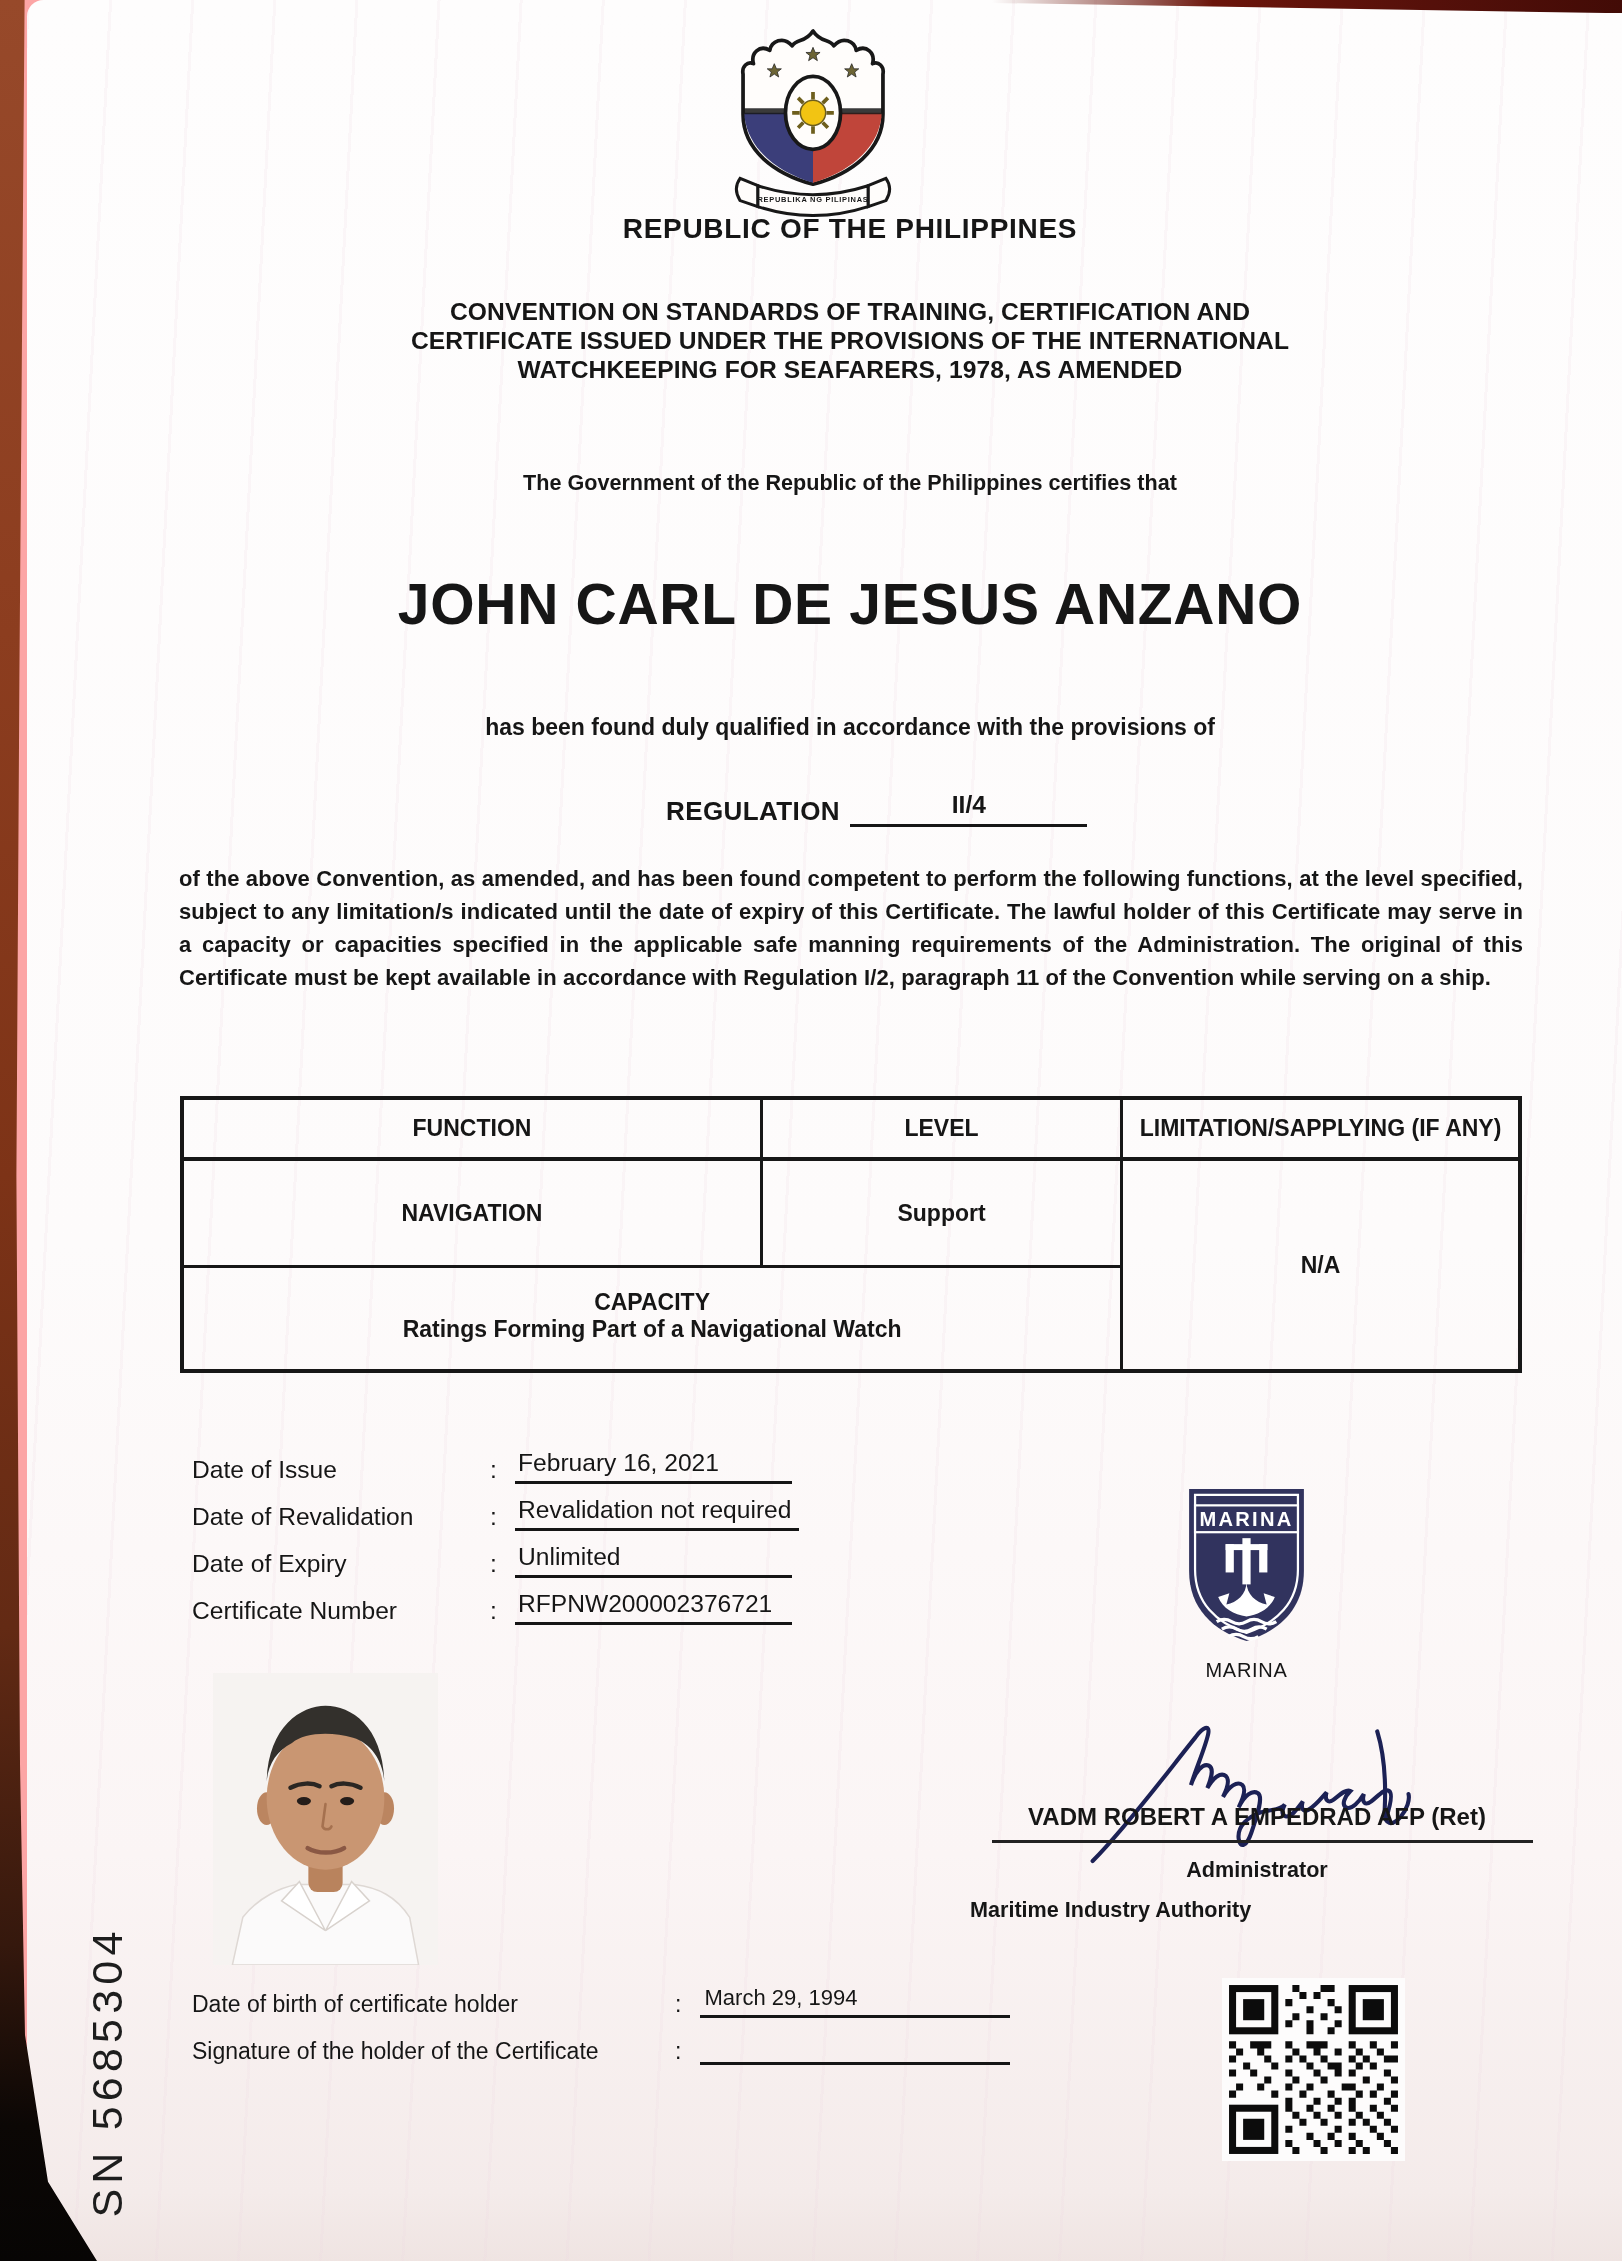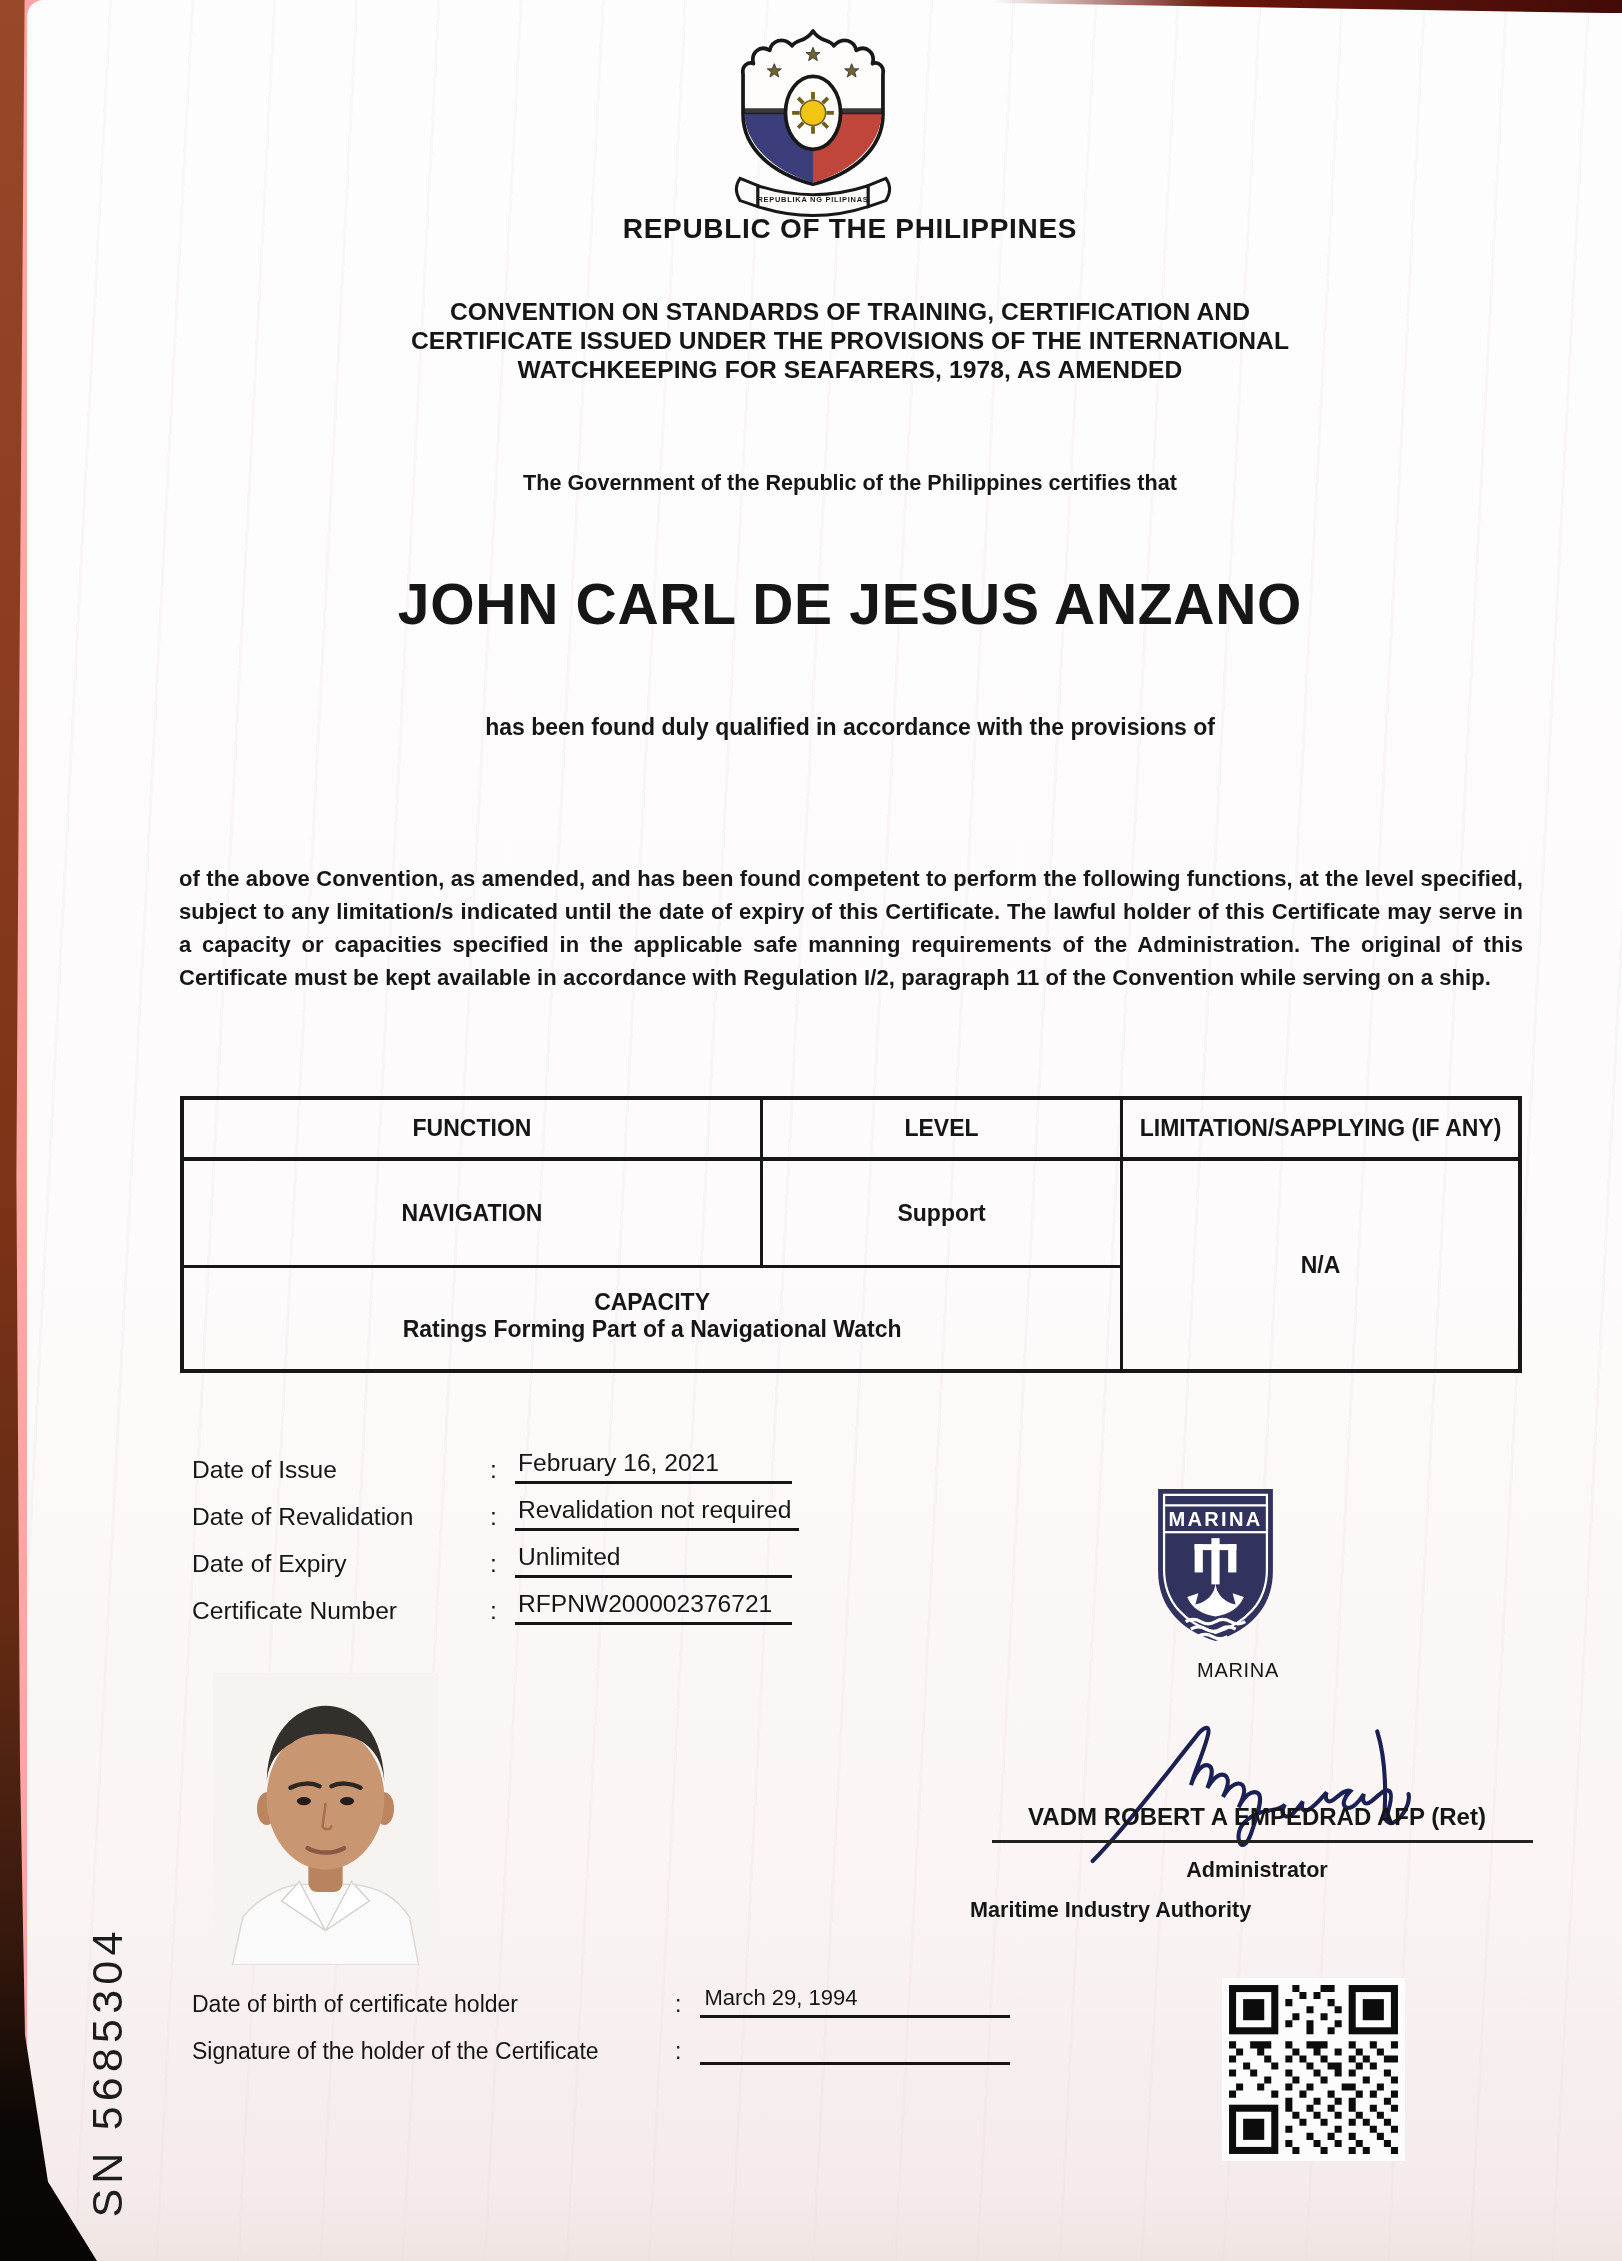--- a/index.html
+++ b/index.html
@@ -59,21 +59,21 @@
 
   
   .details { position:absolute; left:192px; top:1451px; }
   .d-row { display:flex; align-items:flex-end; height:33px; margin-bottom:14px; }
   .d-label { width:298px; font-size:24.6px; }
   .d-colon { width:25px; font-size:24.6px; }
   .d-value { min-width:277px; border-bottom:3px solid #151515; font-size:24.6px;
     padding:0 7.5px 3.7px 3px; white-space:nowrap; }
 
   
-  .marina-box { position:absolute; left:1152px; top:1483px; width:127px; text-align:right; }
+  .marina-box { position:absolute; left:1183px; top:1483px; width:127px; text-align:center; }
   .marina-caption { margin-top:9px; font-size:20px; letter-spacing:0.7px; }
 
   
   .sig-block { position:absolute; left:970px; top:1715px; width:574px; }
   .sig-svg { position:absolute; left:112px; top:0; }
   .sig-name { position:absolute; top:88px; width:100%; text-align:center; font-size:24px; font-weight:bold; }
   .sig-line { position:absolute; top:125px; left:22.4px; width:541px; border-bottom:3px solid #222; }
   .sig-admin { position:absolute; top:142px; width:100%; text-align:center; font-size:21.6px; font-weight:bold; }
   .sig-org { position:absolute; top:182px; width:100%; text-align:left; font-size:21.6px; font-weight:bold; }
 
@@ -129,20 +129,24 @@
       <div>CERTIFICATE ISSUED UNDER THE PROVISIONS OF THE INTERNATIONAL</div>
       <div>WATCHKEEPING FOR SEAFARERS, 1978, AS AMENDED</div>
     </div>
 
     <div class="cwrap certifies">The Government of the Republic of the Philippines certifies that</div>
 
     <div class="cwrap holder-name">JOHN CARL DE JESUS ANZANO</div>
 
     <div class="cwrap qualified">has been found duly qualified in accordance with the provisions of</div>
 
+    <div class="regulation">
+      <span class="lbl">REGULATION</span>
+      <span class="line">II/4</span>
+    </div>
 
     <div class="body-par">of the above Convention, as amended, and has been found competent to perform the following functions, at the level specified, subject to any limitation/s indicated until the date of expiry of this Certificate. The lawful holder of this Certificate may serve in a capacity or capacities specified in the applicable safe manning requirements of the Administration. The original of this Certificate must be kept available in accordance with Regulation I/2, paragraph 11 of the Convention while serving on a ship.</div>
 
     <div class="cert-table">
       <div class="t-fh">FUNCTION</div>
       <div class="t-lh">LEVEL</div>
       <div class="t-limh">
         <span>LIMITATION/S</span>
         <span>APPLYING (IF ANY)</span>
       </div>

